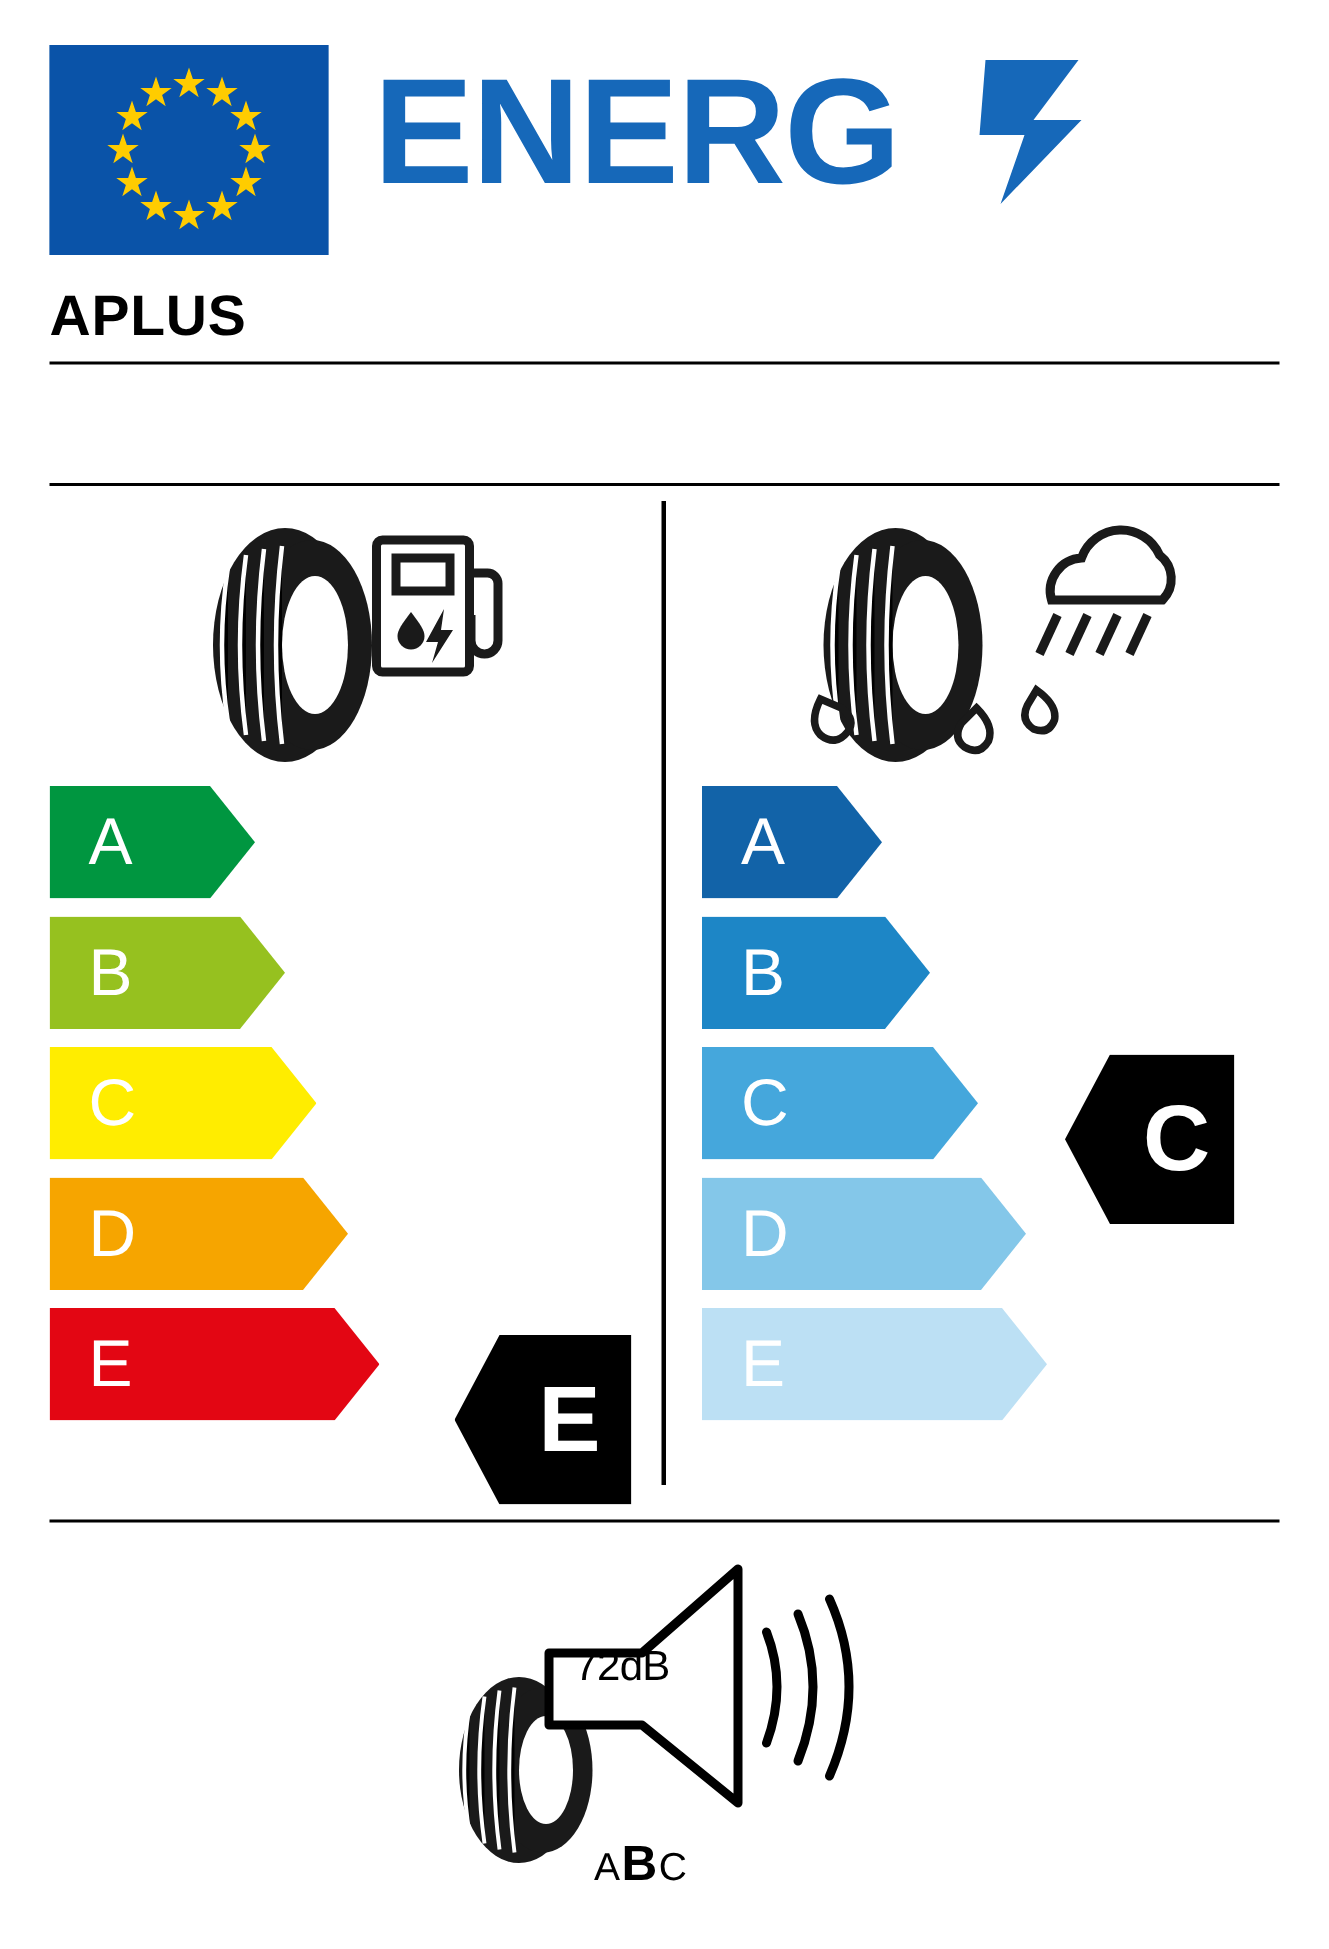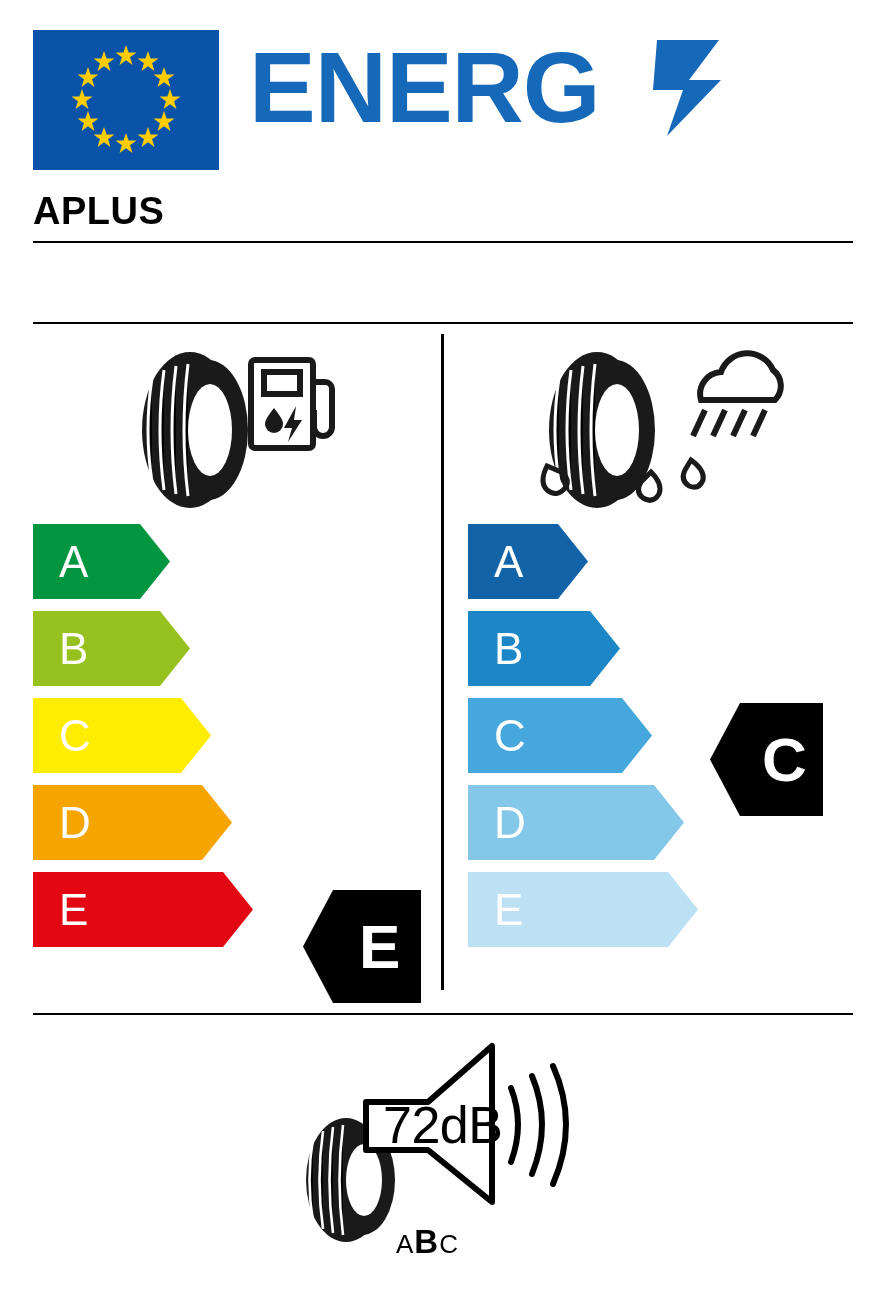--- a/index.html
+++ b/index.html
@@ -118,21 +118,21 @@
     position: absolute;
     left: 280px;
     top: 1040px;
     width: 330px;
     height: 230px;
   }
   #noise-db {
     position: absolute;
     left: 103px;
     top: 55px;
-    font-size: 52px;
+    font-size: 28px;
     font-weight: normal;
     color: #000;
     letter-spacing: -0.5px;
   }
   #noise-classes {
     position: absolute;
     left: 116px;
     top: 183px;
     font-size: 26px;
     color: #000;

